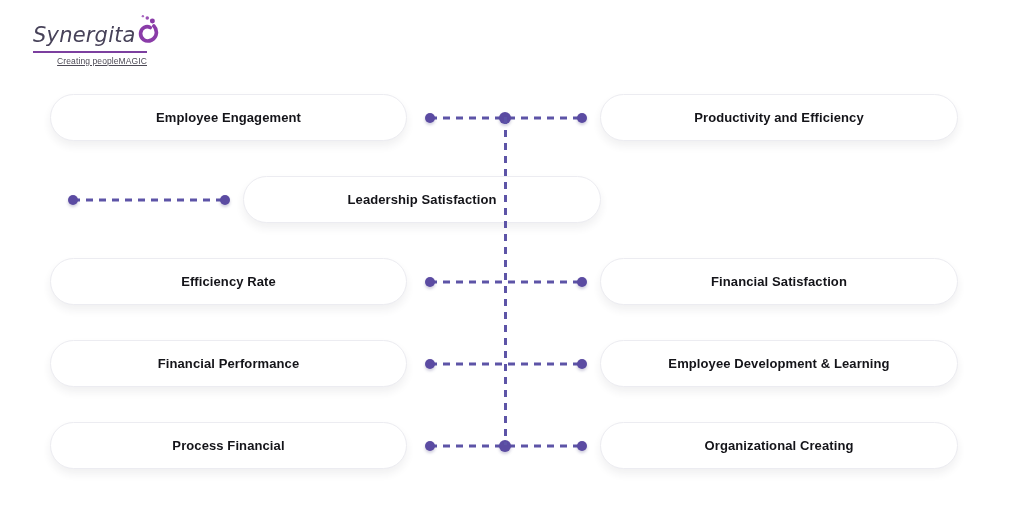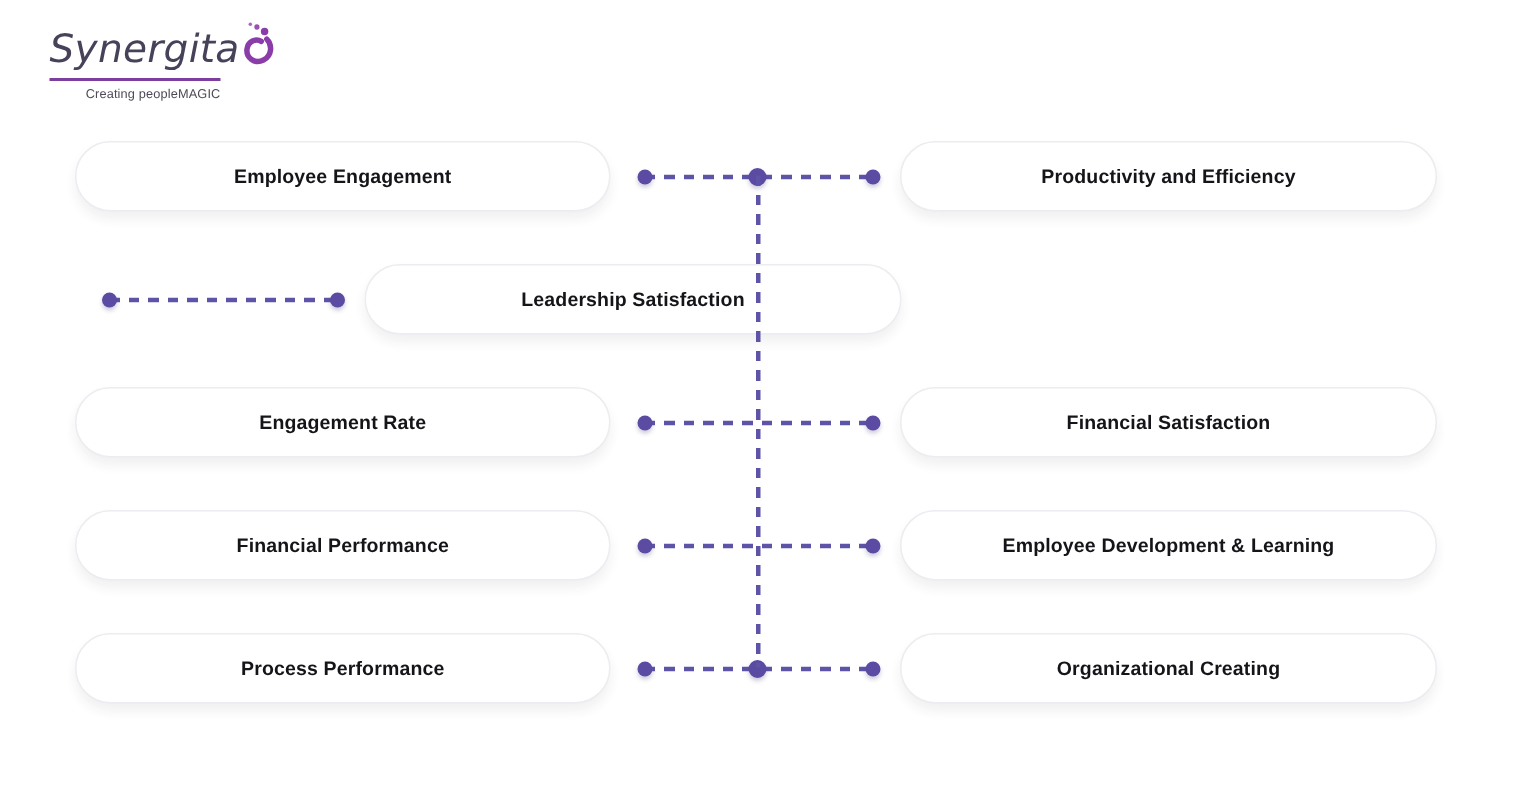--- a/index.html
+++ b/index.html
@@ -22,40 +22,41 @@
     top: 14px;
     width: 130px;
   }
   .logo-top {
     display: flex;
     align-items: flex-end;
   }
   .logo-wordmark {
     font-family: "DejaVu Sans", sans-serif;
     font-style: italic;
-    font-size: 26px;
+    font-size: 21px;
     letter-spacing: 0.2px;
     color: #474259;
     line-height: 1.4;
     text-align: center;
   }
   .logo-swirl { margin-left: 1px; margin-bottom: 2px; }
   .logo-rule {
     height: 2px;
     width: 114px;
     background: #7c3f9f;
     margin-top: 1px;
   }
   .logo-tagline {
     font-size: 8.5px;
     color: #4d4a56;
     text-align: right;
     width: 114px;
     margin-top: 3px;
     letter-spacing: 0.1px;
+    text-decoration: underline;
   }
 
   
   .rows {
     position: absolute;
     left: 50px;
     top: 94px;
     width: 908px;
   }
   .row {
@@ -156,41 +157,41 @@
     <div class="row">
       <div class="connector">
         <span class="h-dash"></span>
         <span class="dot dot-left"></span>
         <span class="dot dot-right"></span>
       </div>
       <div class="pill pill-right">Leadership Satisfaction</div>
     </div>
 
     <div class="row">
-      <div class="pill pill-left">Engagement Rate</div>
+      <div class="pill pill-left">Efficiency Rate</div>
       <div class="connector">
         <span class="h-dash"></span>
         <span class="dot dot-left"></span>
         <span class="dot dot-right"></span>
       </div>
       <div class="pill pill-right">Financial Satisfaction</div>
     </div>
 
     <div class="row">
       <div class="pill pill-left">Financial Performance</div>
       <div class="connector">
         <span class="h-dash"></span>
         <span class="dot dot-left"></span>
         <span class="dot dot-right"></span>
       </div>
       <div class="pill pill-right">Employee Development &amp; Learning</div>
     </div>
 
     <div class="row">
-      <div class="pill pill-left">Process Performance</div>
+      <div class="pill pill-left">Process Financial</div>
       <div class="connector">
         <span class="h-dash"></span>
         <span class="dot dot-left"></span>
         <span class="dot dot-mid"></span>
         <span class="dot dot-right"></span>
       </div>
       <div class="pill pill-right">Organizational Creating</div>
     </div>
   </div>
 

